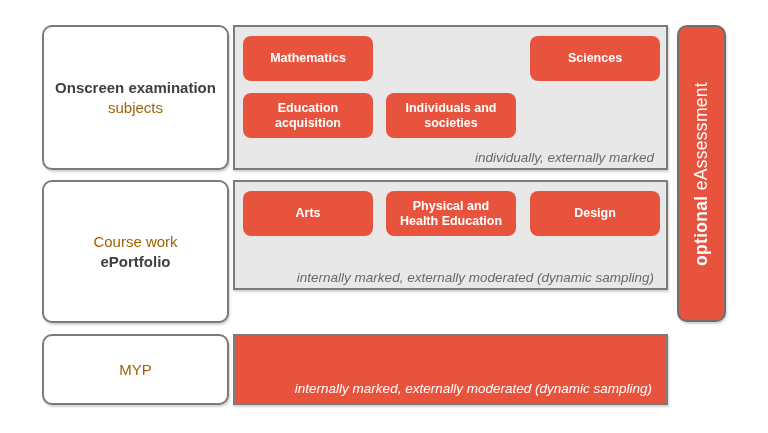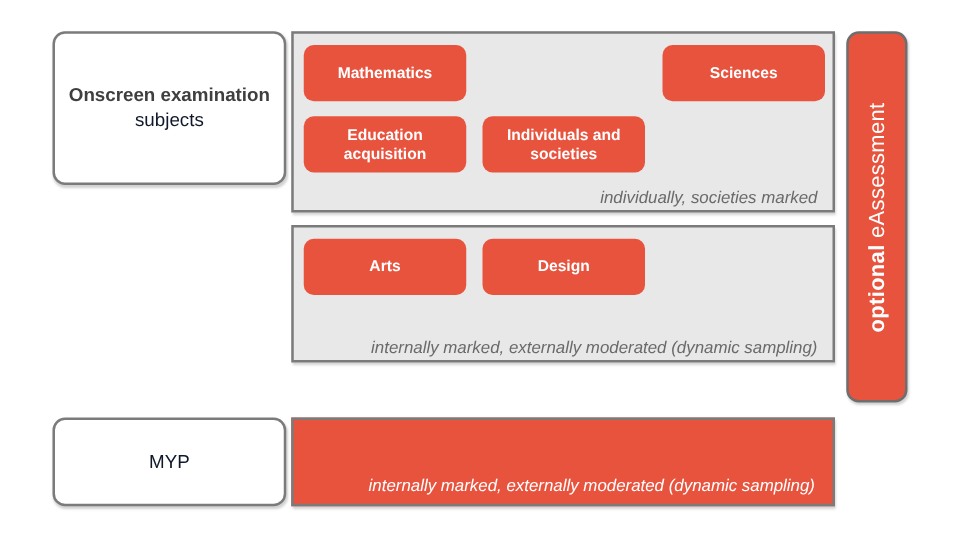--- a/index.html
+++ b/index.html
@@ -8,21 +8,21 @@
     font-family:"Liberation Sans", sans-serif;
   }
   .label-box{
     position:absolute;left:42px;width:187px;background:#ffffff;
     border:2px solid #7b7b7b;border-radius:10px;box-sizing:border-box;
     display:flex;flex-direction:column;align-items:center;justify-content:center;
     box-shadow:1px 2px 2px rgba(0,0,0,0.18);
     text-align:center;line-height:1.32;font-size:15px;
   }
   .lbl-bold{font-weight:bold;color:#3f3f3f;}
-  .lbl-reg{color:#0f172a;}
+  .lbl-reg{color:#a16207;}
   .panel{
     position:absolute;left:233px;width:435px;background:#e8e8e8;
     border:2px solid #7b7b7b;border-radius:0;box-sizing:border-box;
     box-shadow:1px 2px 2px rgba(0,0,0,0.18);
   }
   .panel.orange{background:#e8533e;}
   .chip{
     position:absolute;width:130px;height:45px;background:#e8533e;border-radius:8px;
     display:flex;align-items:center;justify-content:center;text-align:center;
     color:#ffffff;font-weight:bold;font-size:12.5px;line-height:1.2;
@@ -43,46 +43,51 @@
     border:2px solid #6e6e6e;border-radius:10px;box-sizing:border-box;
     display:flex;align-items:center;justify-content:center;
     box-shadow:1px 2px 2px rgba(0,0,0,0.18);
   }
   .vtext{
     writing-mode:vertical-rl;transform:rotate(180deg);
     color:#ffffff;font-size:17.5px;letter-spacing:0.3px;white-space:nowrap;
   }
   .vtext b{font-weight:bold;}
   
-  .row1-label{top:25px;height:123px;}
+  .row1-label{top:25px;height:145px;}
   .row1-panel{top:25px;height:145px;}
   .row2-label{top:180px;height:143px;}
   .row2-panel{top:180px;height:110px;}
   .row3-label{top:334px;height:71px;text-align:center;}
   .row3-panel{top:334px;height:71px;}
 </style>
 </head>
 <body>
 
 <div class="canvas">
 
   <div class="label-box row1-label">
     <div class="lbl-bold">Onscreen examination</div>
     <div class="lbl-reg">subjects</div>
   </div>
   <div class="panel row1-panel">
     <div class="chip r1">Mathematics</div>
     <div class="chip r2">Individuals and societies</div>
     <div class="chip r1">Sciences</div>
     <div class="chip r2">Education acquisition</div>
-    <div class="note">individually, societies marked</div>
+    <div class="note">individually, externally marked</div>
   </div>
 
+  <div class="label-box row2-label">
+    <div class="lbl-reg">Course work</div>
+    <div class="lbl-bold">ePortfolio</div>
+  </div>
   <div class="panel row2-panel">
     <div class="chip r1">Arts</div>
+    <div class="chip r1">Physical and Health Education</div>
     <div class="chip r1">Design</div>
     <div class="note">internally marked, externally moderated (dynamic sampling)</div>
   </div>
 
   <div class="label-box row3-label">
     <div class="lbl-reg">MYP</div>
   </div>
   <div class="panel orange row3-panel">
     <div class="note white">internally marked, externally moderated (dynamic sampling)</div>
   </div>

